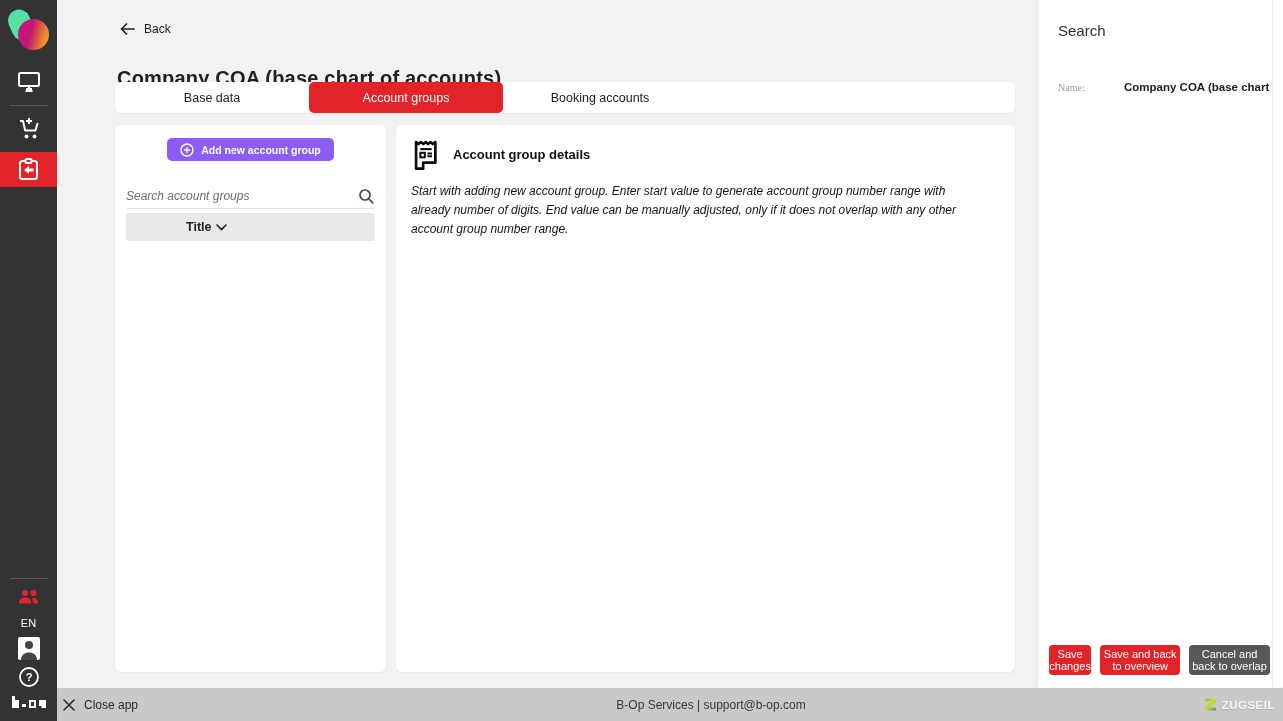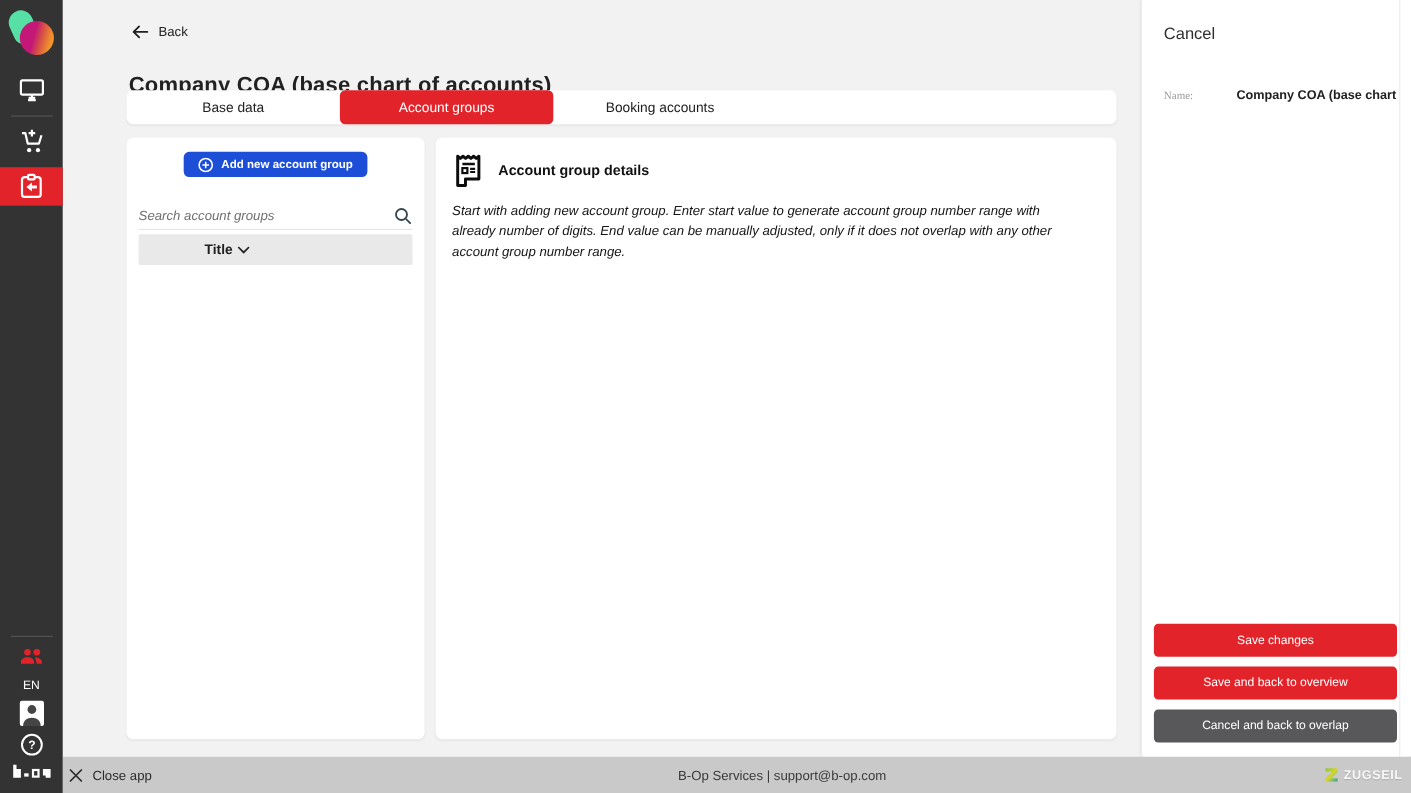--- a/index.html
+++ b/index.html
@@ -31,21 +31,21 @@
   
   .tabbar { position:absolute; left:115px; top:82px; width:900px; height:31px; background:#ffffff;
             border-radius:6px; display:flex; box-shadow:0 1px 2px rgba(0,0,0,.05); }
   .tab { width:194px; height:31px; display:flex; align-items:center; justify-content:center;
          font-size:12.5px; font-weight:500; color:#212121; border-radius:5px; cursor:pointer; }
   .tab.active { background:#e2242a; color:#ffffff; }
 
   
   .panel { background:#ffffff; border-radius:6px; box-shadow:0 1px 2px rgba(0,0,0,.05); position:absolute; }
   .panel-left { left:115px; top:125px; width:271px; height:547px; }
-  .add-btn { margin:13px auto 0; display:flex; align-items:center; gap:7px; background:#1d4ed8; color:#fff;
+  .add-btn { margin:13px auto 0; display:flex; align-items:center; gap:7px; background:#8b5cf6; color:#fff;
              border:none; border-radius:5px; height:23px; padding:0 13px; font-size:10.5px; font-weight:600;
              width:fit-content; cursor:pointer; font-family:inherit; }
   .search-row { margin:23px 11px 0; height:25px; border-bottom:1px solid #e3e3e3; display:flex; align-items:center; gap:6px; }
   .search-row input { flex:1; border:none; outline:none; font-size:12px; color:#212121; background:transparent; font-family:inherit; }
   .search-row input::placeholder { font-style:italic; color:#6f6f6f; }
   .title-row { margin:4px 11px 0; height:28px; background:#e9e9e9; border-radius:2px;
                display:flex; align-items:center; gap:5px; padding-left:60px;
                font-size:12.5px; font-weight:700; color:#212121; cursor:pointer; }
 
   
@@ -56,21 +56,21 @@
                  line-height:1.6; max-width:582px; }
 
   
   .details-panel { position:absolute; left:1038px; top:0; width:245px; height:688px; background:#ffffff;
                    box-shadow:-1px 0 3px rgba(0,0,0,.06); border-radius:0 0 3px 3px; }
   .details-panel::after { content:""; position:absolute; top:0; bottom:0; right:10px; width:1px; background:#ececec; }
   .details-title { position:absolute; left:20px; top:22px; font-size:15px; color:#2f2f2f; }
   .name-row { position:absolute; left:20px; top:81px; right:13px; display:flex; align-items:baseline; }
   .name-label { font-size:10px; color:#9a9a9a; width:66px; flex:none;font-family:Liberation Serif, serif; }
   .name-value { font-size:11.5px; font-weight:700; color:#212121; white-space:nowrap; overflow:hidden; }
-  .btn-stack { position:absolute; left:11px; right:13px; bottom:13px; display:flex; flex-direction:column; gap:9px; }
+  .btn-stack { position:absolute; left:11px; right:13px; bottom:13px; display:flex; gap:9px; }
   .btn { height:30px; border-radius:4px; border:none; color:#ffffff; font-size:11px; font-family:inherit;
          display:flex; align-items:center; justify-content:center; cursor:pointer; }
   .btn-red { background:#e2242a; }
   .btn-gray { background:#58585b; }
 
   
   .bottom-bar { position:absolute; left:57px; right:0; bottom:0; height:33px; background:#c9c9c9; z-index:4; }
   .close-app { position:absolute; left:6px; top:0; height:33px; display:flex; align-items:center; gap:9px;
                font-size:12px; color:#2b2b2b; cursor:pointer; }
   .footer-center { position:absolute; left:654px; top:0; height:33px; transform:translateX(-50%);
@@ -205,21 +205,21 @@
         <path d="M8 9.2 h8" stroke="#0d0d0d" stroke-width="1.5"></path>
         <rect x="8" y="11.8" width="3.2" height="3.2" fill="none" stroke="#0d0d0d" stroke-width="1.4"></rect>
         <path d="M13 12.3 h3.2 M13 14.3 h3.2" stroke="#0d0d0d" stroke-width="1.4"></path>
       </svg>
       <span class="detail-title">Account group details</span>
     </div>
     <p class="detail-desc">Start with adding new account group. Enter start value to generate account group number range with already number of digits. End value can be manually adjusted, only if it does not overlap with any other account group number range.</p>
   </section>
 
   <aside class="details-panel">
-    <div class="details-title">Cancel</div>
+    <div class="details-title">Search</div>
     <div class="name-row">
       <span class="name-label">Name:</span>
       <span class="name-value">Company COA (base chart of...</span>
     </div>
     <div class="btn-stack">
       <button class="btn btn-red">Save changes</button>
       <button class="btn btn-red">Save and back to overview</button>
       <button class="btn btn-gray">Cancel and back to overlap</button>
     </div>
   </aside>

